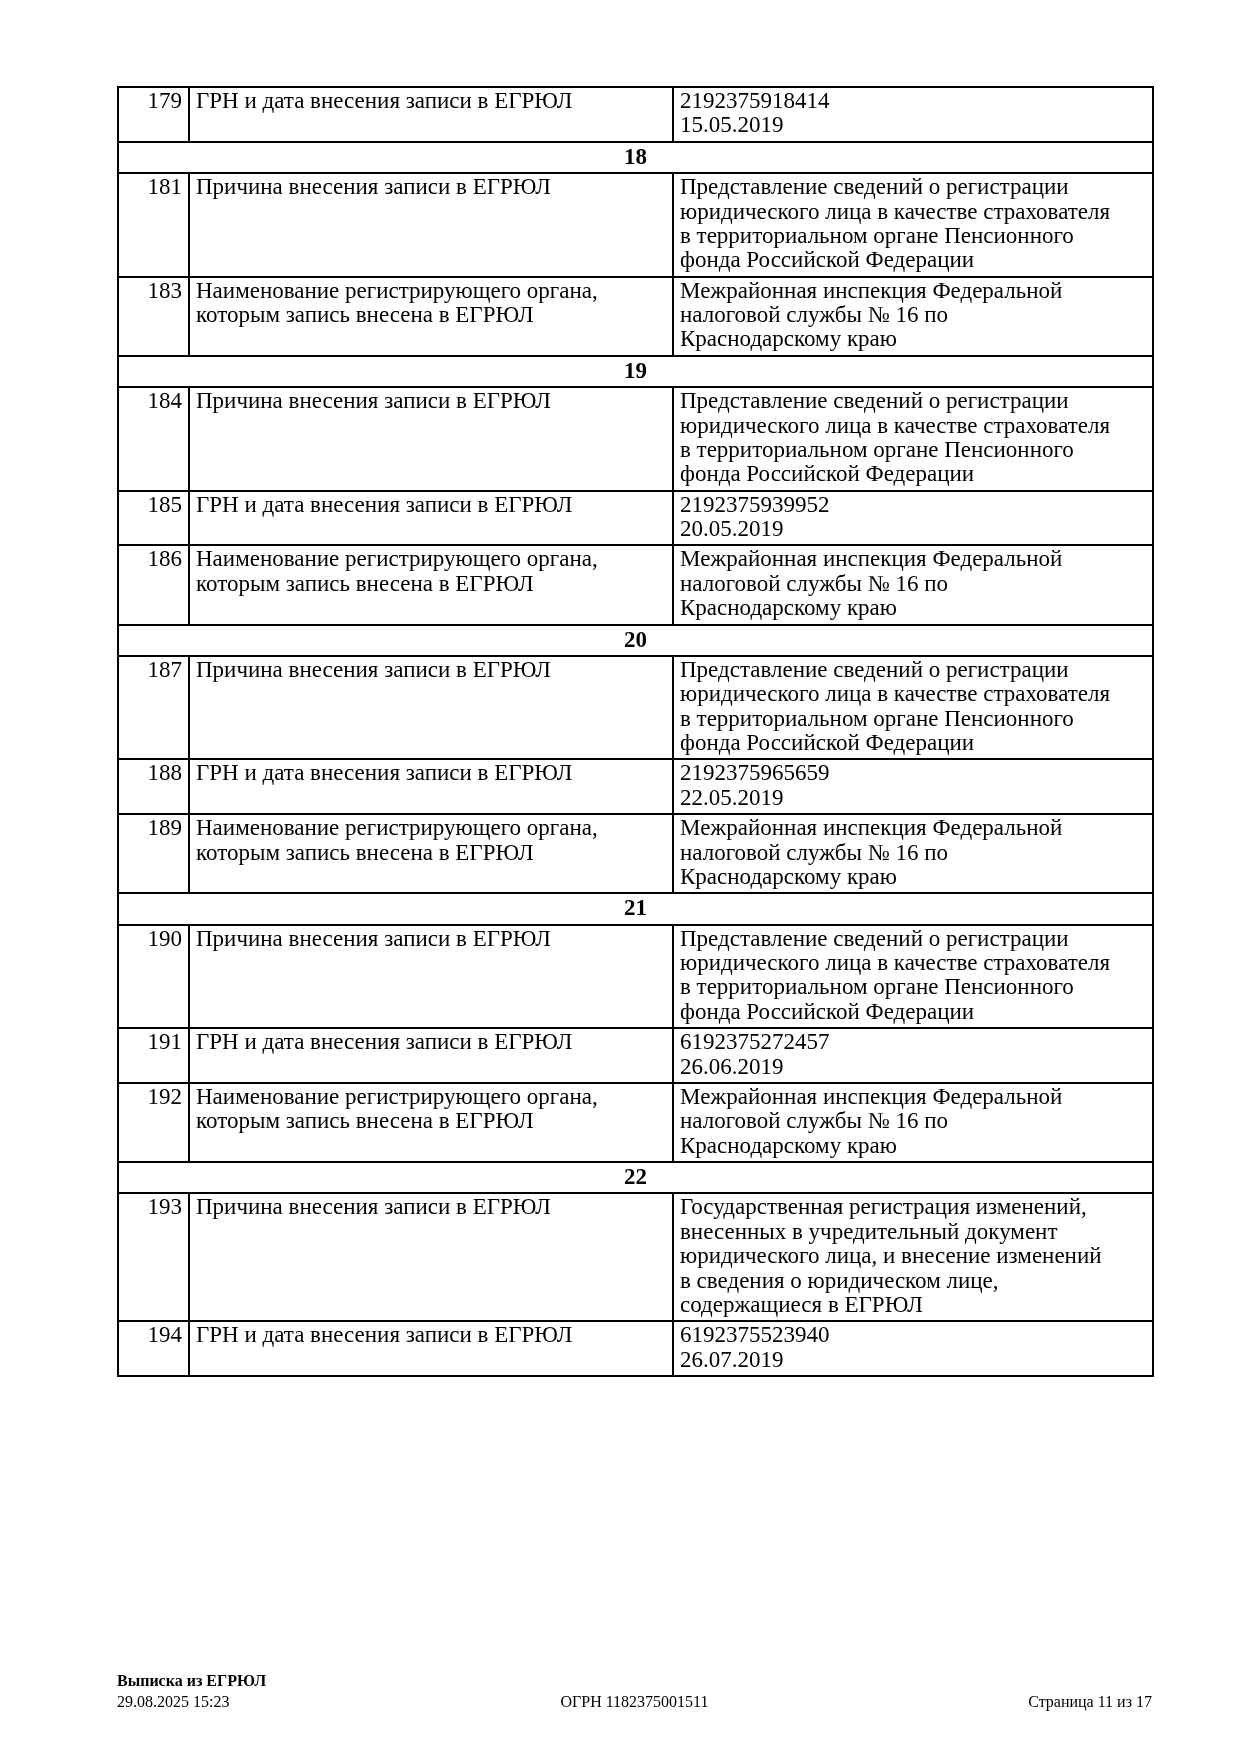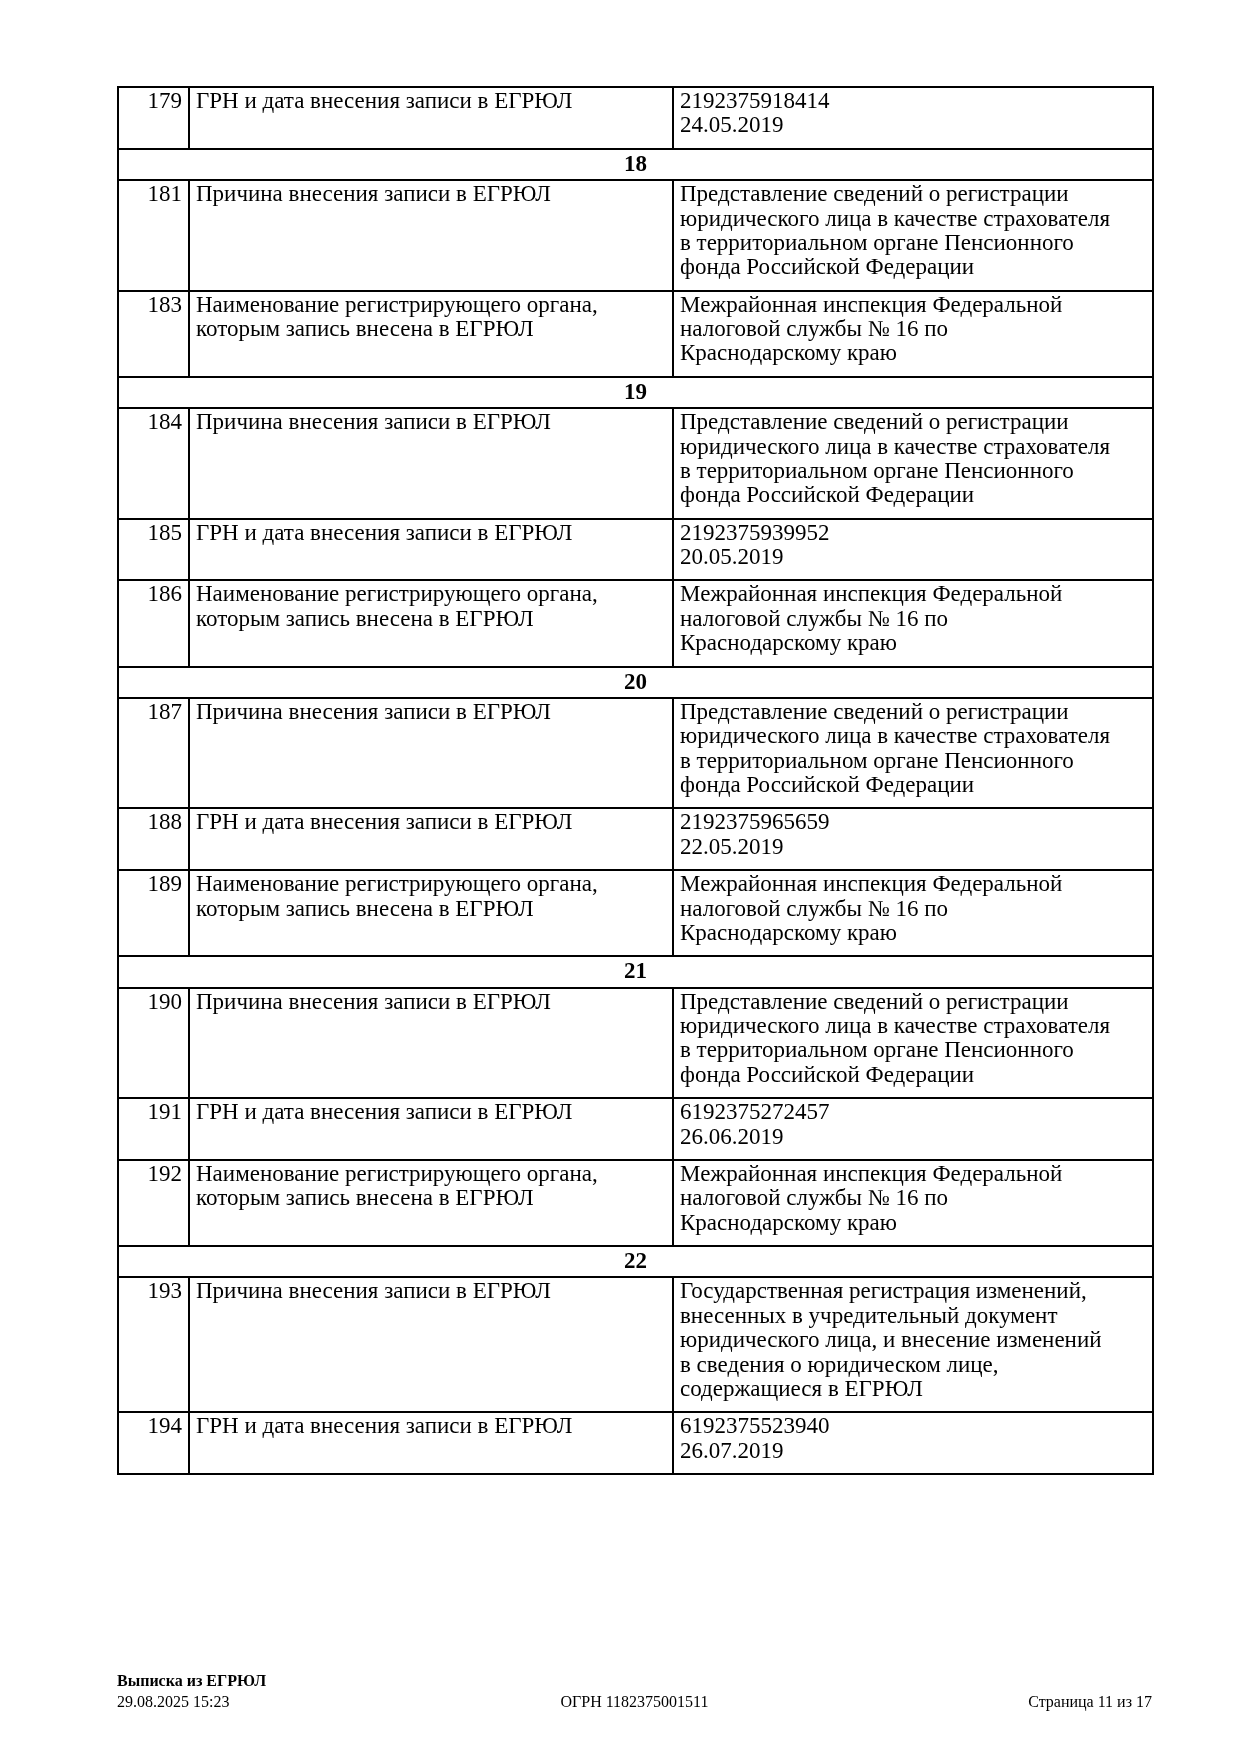--- a/index.html
+++ b/index.html
@@ -25,21 +25,21 @@
     top: 86px;
     width: 1035px;
     border-collapse: collapse;
     table-layout: fixed;
     font-size: 23px;
     line-height: 1.06;
   }
   table.records td {
     border: 2px solid #000000;
     vertical-align: top;
-    padding: 1px 6px 10px 6px;
+    padding: 1px 6px 3px 6px;
     overflow: hidden;
   }
   td.cell-num {
     text-align: right;
     padding-right: 10px;
   }
   td.cell-label,
   td.cell-value {
     white-space: pre-line;
     margin-top: 24px;
@@ -93,21 +93,21 @@
     <colgroup>
       <col style="width:71px">
       <col style="width:484px">
       <col style="width:480px">
     </colgroup>
     <tbody id="records-body">
         <tr class="data-row">
           <td class="cell-num">179</td>
           <td class="cell-label">ГРН и дата внесения записи в ЕГРЮЛ</td>
           <td class="cell-value">2192375918414
-24.05.2019</td>
+15.05.2019</td>
         </tr>
         <tr class="section-row">
           <td colspan="3">18</td>
         </tr>
         <tr class="data-row">
           <td class="cell-num">181</td>
           <td class="cell-label">Причина внесения записи в ЕГРЮЛ</td>
           <td class="cell-value">Представление сведений о регистрации
 юридического лица в качестве страхователя
 в территориальном органе Пенсионного

